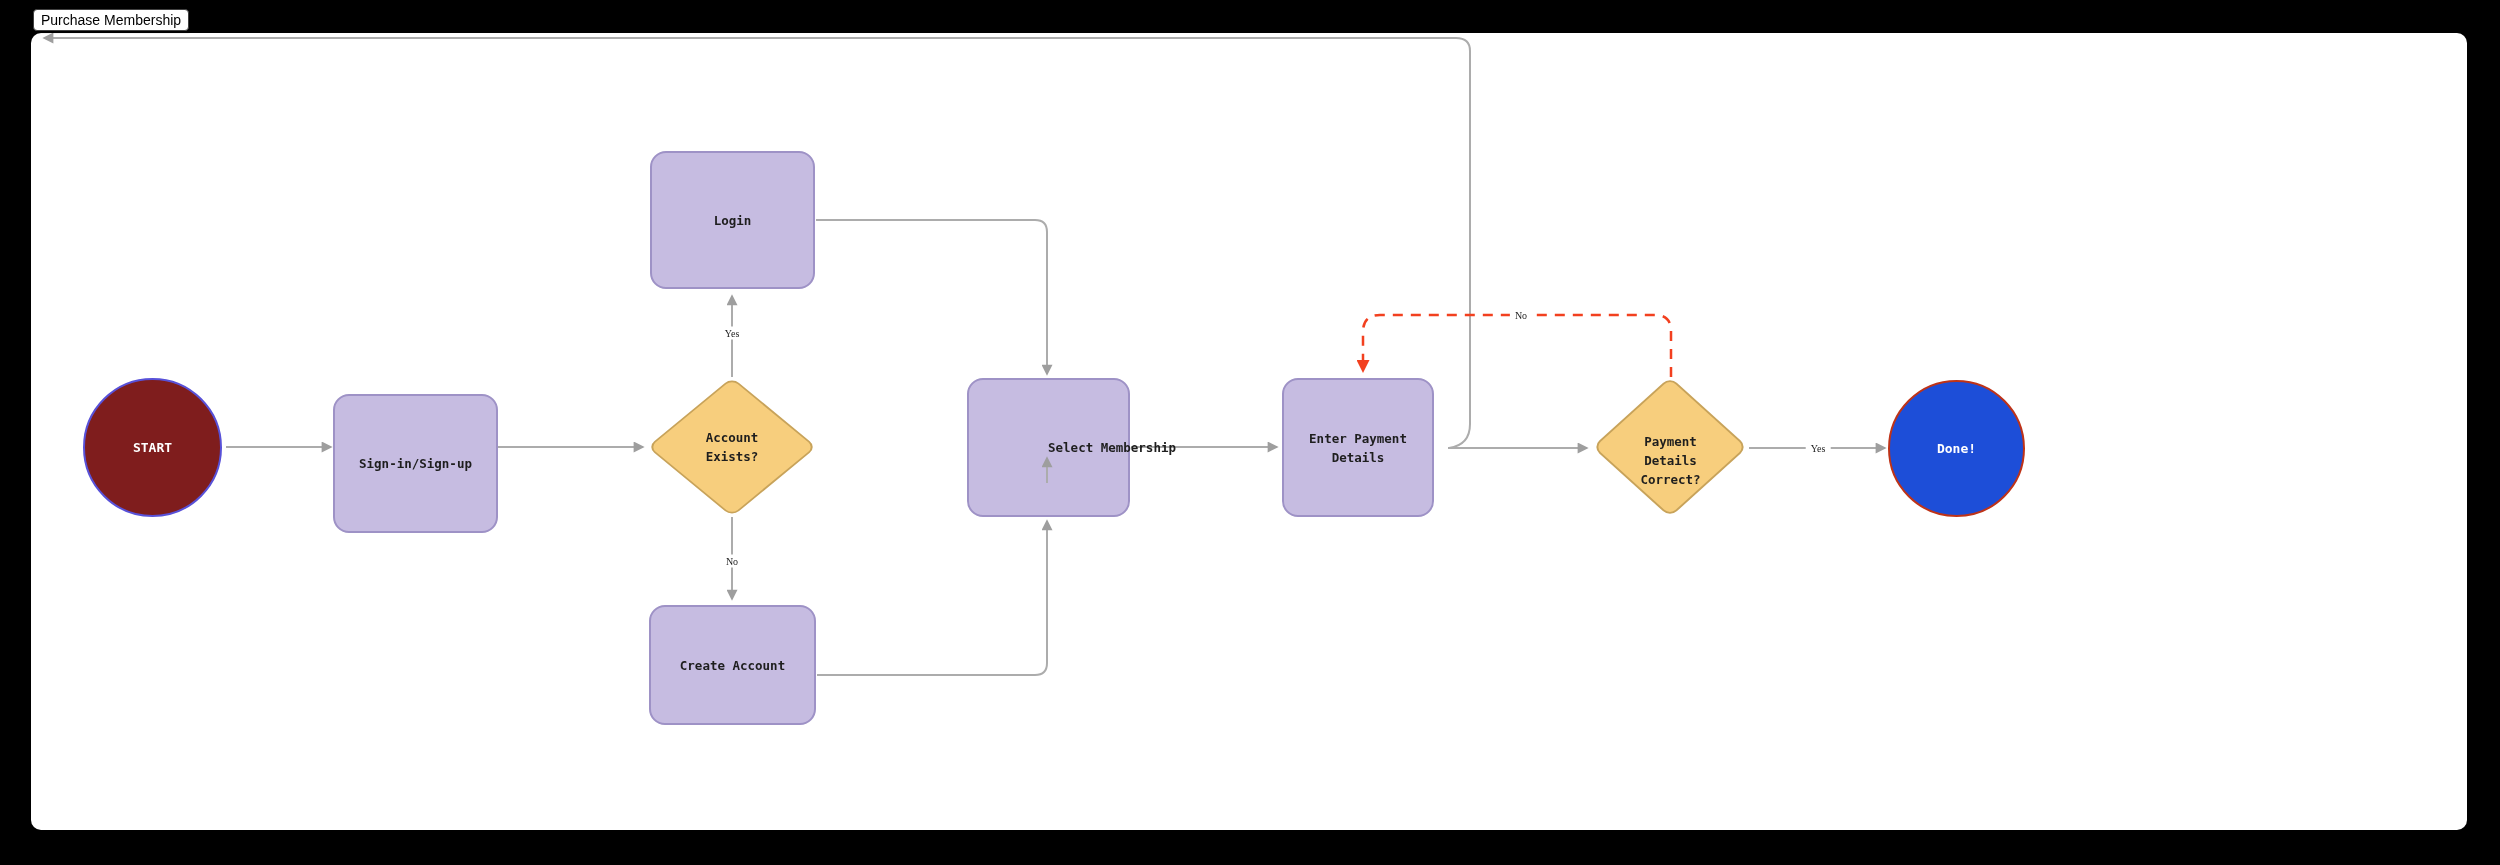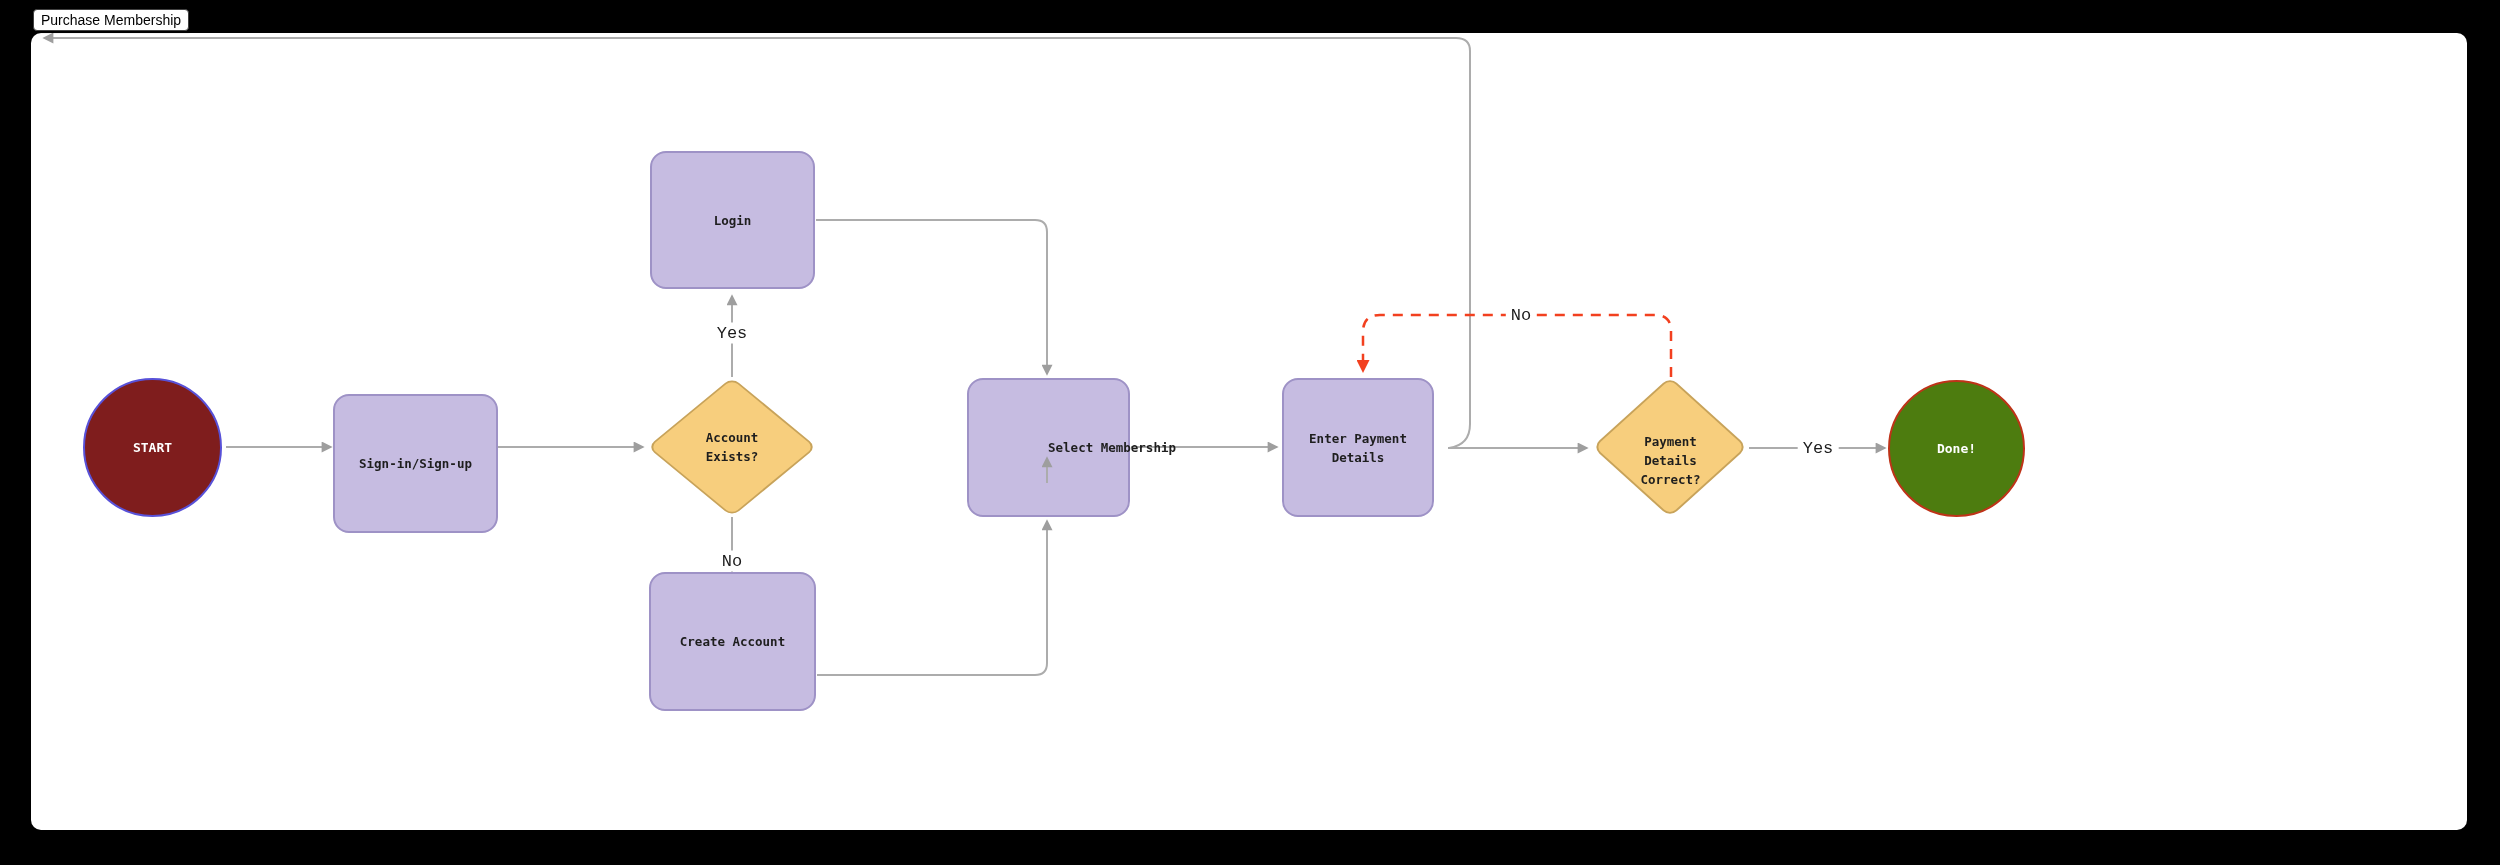--- a/index.html
+++ b/index.html
@@ -12,21 +12,21 @@
     background:#fff;border-radius:10px;
   }
   svg.layer{position:absolute;left:0;top:0;pointer-events:none;}
   .edge{fill:none;stroke:#ACACAC;stroke-width:2px;}
   .edge-red{fill:none;stroke:#F2401F;stroke-width:2.5px;stroke-dasharray:10 8;}
   .node{position:absolute;box-sizing:border-box;display:flex;align-items:center;justify-content:center;}
   .process{
     background:#C6BCE1;border:2.5px solid #9E92C6;border-radius:16px;
   }
   .circle-start{background:#7f1d1d;border:2.5px solid #5851D8;border-radius:50%;}
-  .circle-done{background:#4d7c0f;border:2.5px solid #BE3318;border-radius:50%;}
+  .circle-done{background:#1d4ed8;border:2.5px solid #BE3318;border-radius:50%;}
   .diamond{
     position:absolute;box-sizing:border-box;
     background:#F7CE7D;border:2.5px solid #C8A35A;border-radius:10px;
   }
   .d1{transform:scaleY(0.8235) rotate(45deg);}
   .d2{transform:scaleY(0.906) rotate(45deg);}
   .node-label{
     font-family:"DejaVu Sans Mono","Liberation Mono",monospace;
     font-weight:700;font-size:12.5px;line-height:19px;color:#1E1E1E;
     text-align:center;white-space:pre-line;
@@ -34,21 +34,21 @@
   .float-label{
     position:absolute;display:flex;align-items:center;justify-content:center;
     font-family:"DejaVu Sans Mono","Liberation Mono",monospace;
     font-weight:700;font-size:12.5px;line-height:19px;color:#1E1E1E;
     text-align:center;white-space:pre-line;
   }
   .light{color:#FFFFFF;font-size:13px;}
   .edge-label{
     position:absolute;transform:translate(-50%,-50%);
     background:#fff;padding:1px 5px;
-    font-family:Liberation Mono, monospace;font-size:17px;color:#1C1C1C;
+    font-family:Liberation Serif, serif;font-size:10px;color:#1C1C1C;
     white-space:nowrap;
   }
   .diagram-title{
     position:absolute;left:33px;top:9px;height:22px;box-sizing:border-box;
     display:flex;align-items:center;padding:0 7px;
     background:#fff;border:1.5px solid #3F3F3F;border-radius:4px;
     box-shadow:1.5px 1.5px 1px rgba(0,0,0,0.45);
     font-family:"Liberation Sans",sans-serif;font-size:14px;color:#000;
     white-space:nowrap;
   }
@@ -89,21 +89,21 @@
 </div>
 
 <div class="node process" style="left:650px;top:151px;width:165px;height:138px">
   <div class="node-label">Login</div>
 </div>
 
 <div class="diamond d1" style="left:672px;top:387px;width:120px;height:120px"></div>
 <div class="float-label" style="left:647px;top:377px;width:170px;height:140px">Account
 Exists?</div>
 
-<div class="node process" style="left:649px;top:572px;width:167px;height:139px">
+<div class="node process" style="left:649px;top:605px;width:167px;height:120px">
   <div class="node-label">Create Account</div>
 </div>
 
 <div class="node process" style="left:967px;top:378px;width:163px;height:139px"></div>
 
 <svg class="layer" width="2500" height="865">
   <path class="edge" d="M 1047 483 V 458" marker-end="url(#ah)"></path>
 </svg>
 <div class="float-label" style="left:1018px;top:378px;width:188px;height:139px">Select Membership</div>
 

